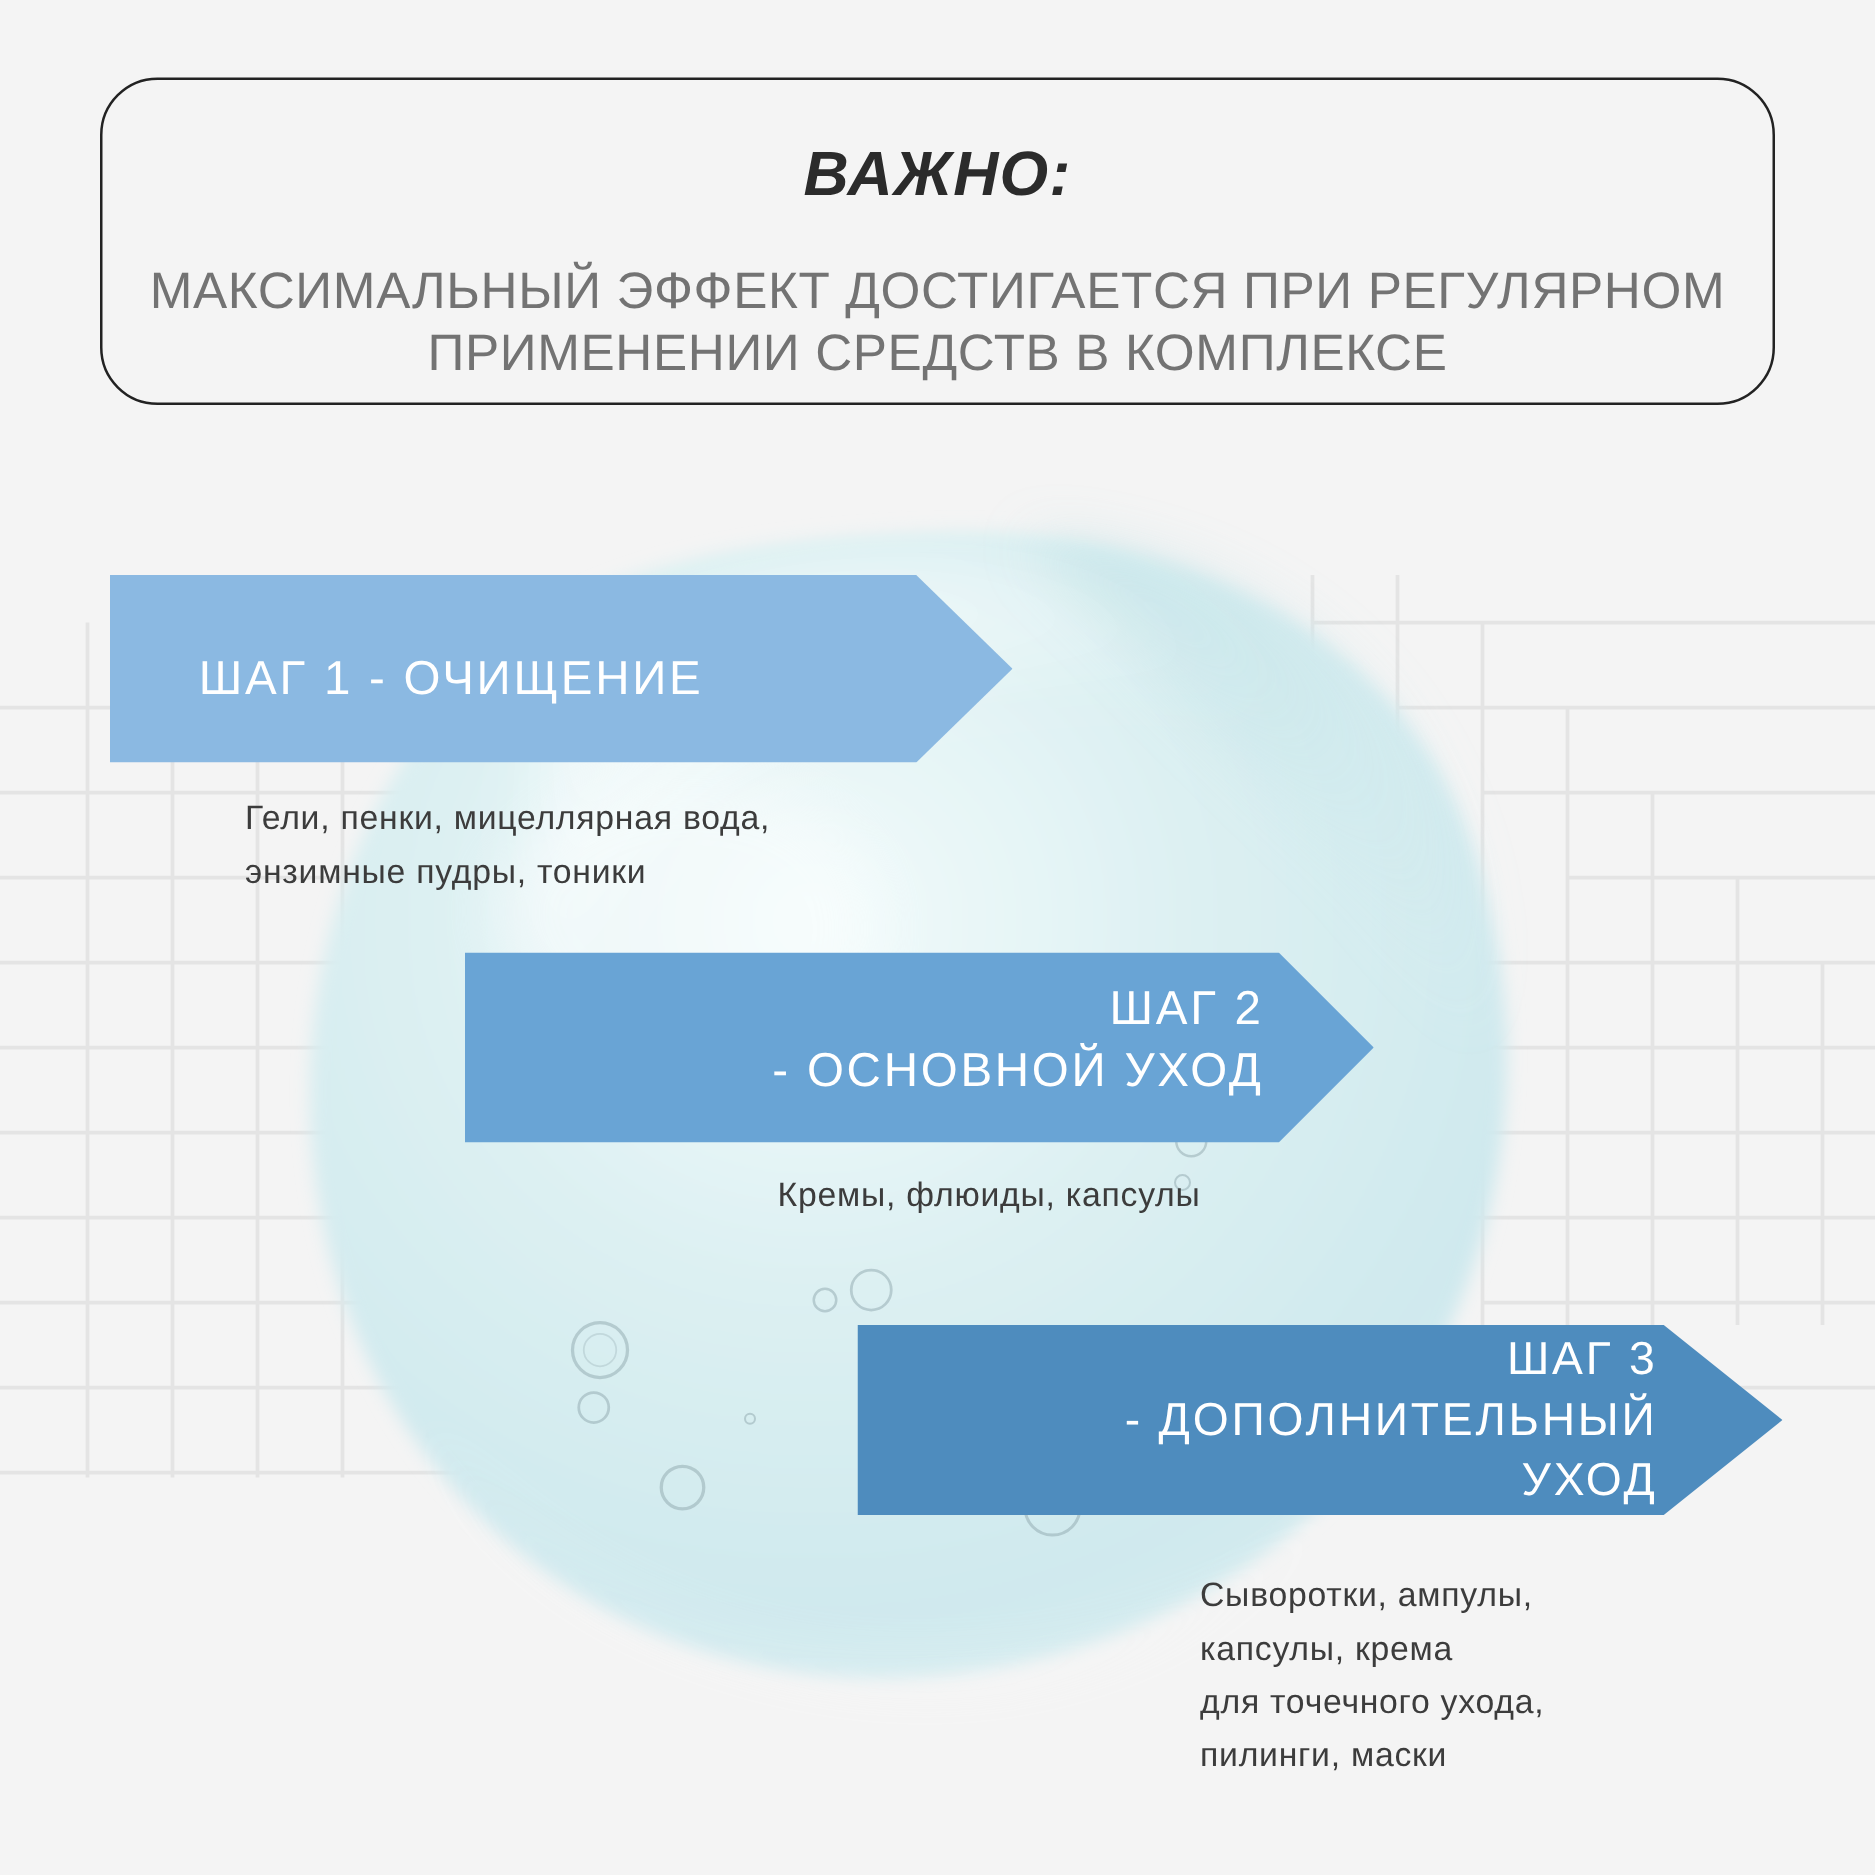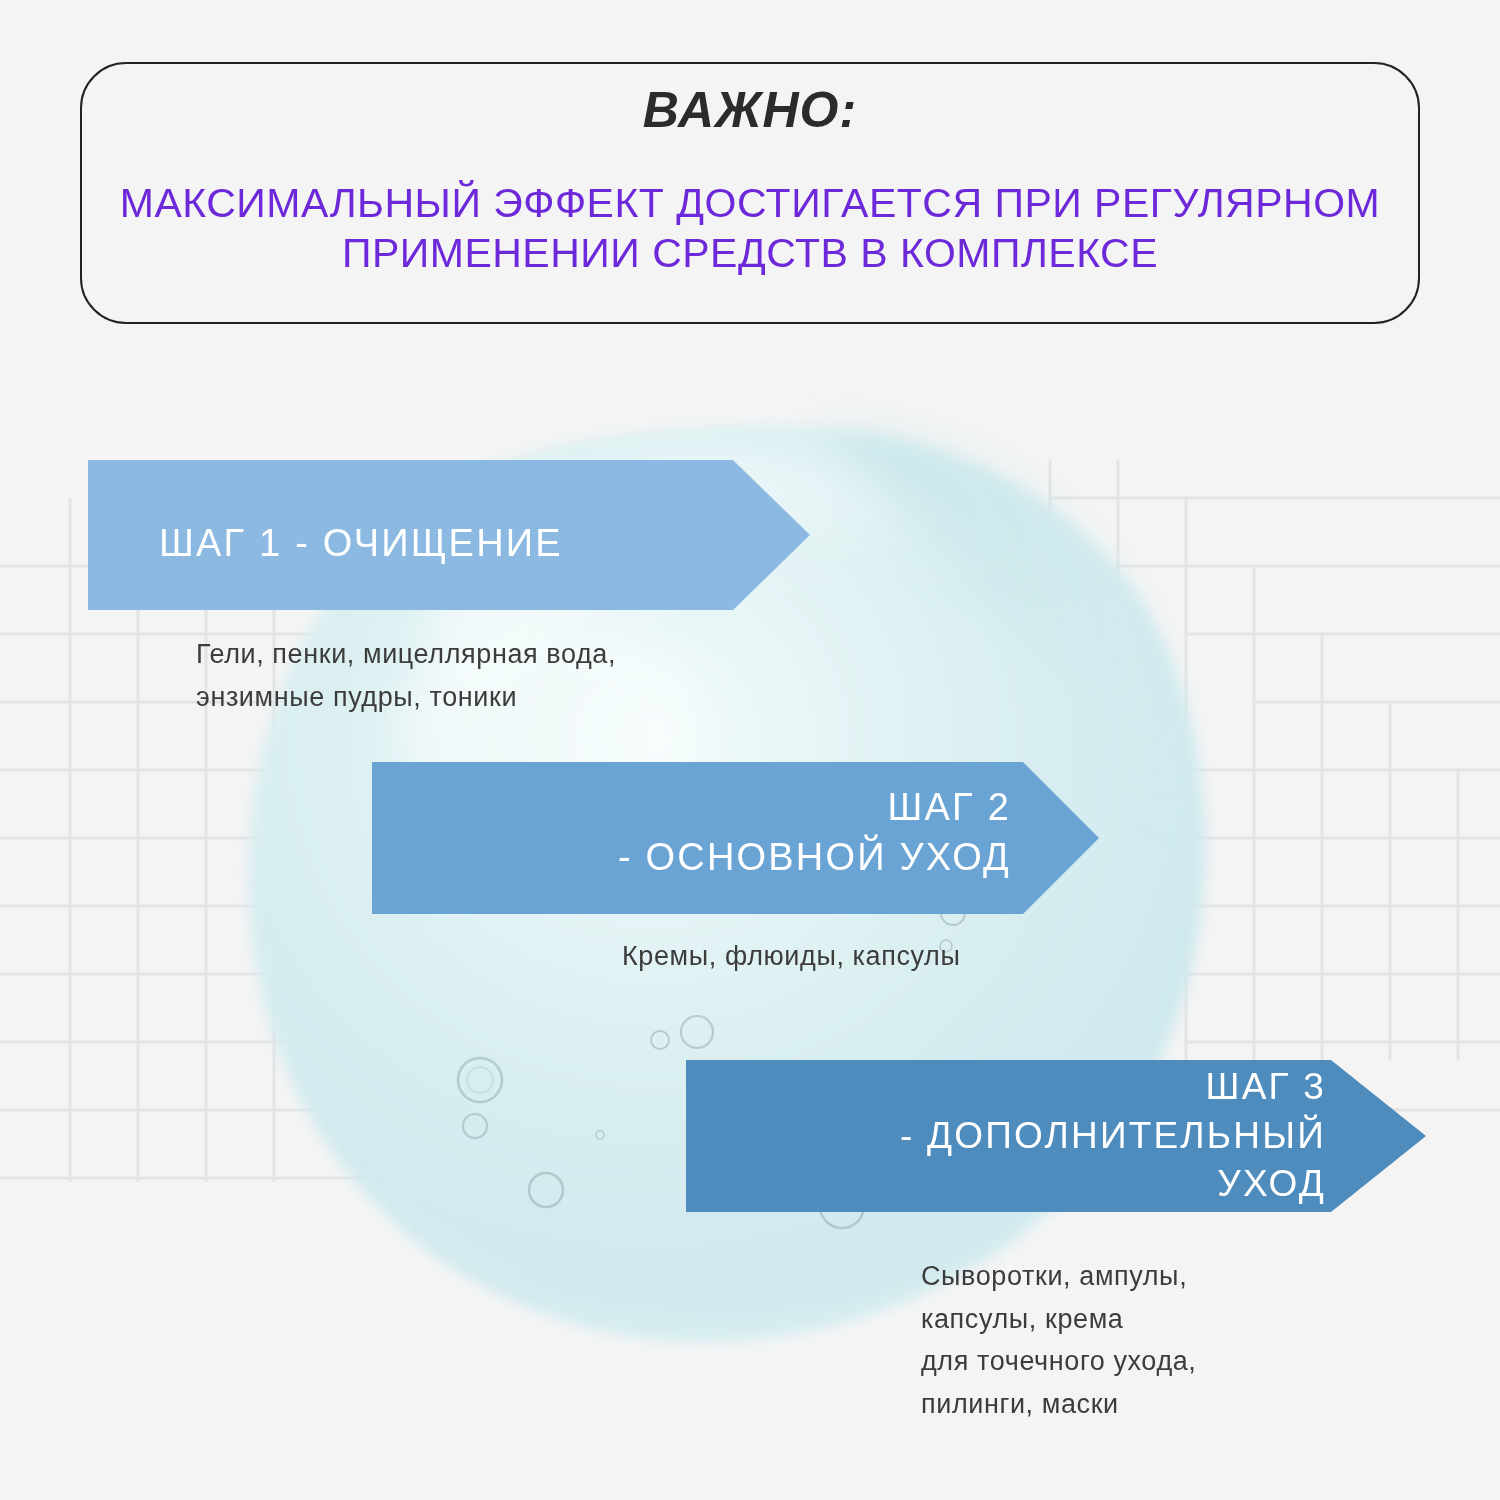--- a/index.html
+++ b/index.html
@@ -42,38 +42,38 @@
     width: 1340px;
     height: 262px;
     box-sizing: border-box;
     border: 2px solid #222222;
     border-radius: 46px;
     background: transparent;
     display: flex;
     flex-direction: column;
     align-items: center;
     justify-content: flex-start;
-    padding-top: 19px;
+    padding-top: 48px;
   }
 
   .header-title {
     font-size: 50px;
     font-style: italic;
     font-weight: 700;
     color: #2b2b2b;
     letter-spacing: 1px;
     line-height: 1.1;
     text-align: center;
   }
 
   .header-sub {
     margin-top: 40px;
     font-size: 41px;
     font-weight: 400;
-    color: #6d28d9;
+    color: #737373;
     letter-spacing: 0.5px;
     line-height: 1.22;
     text-align: center;
     width: 1280px;
   }
 
   
   .step-arrow {
     position: absolute;
     display: flex;
@@ -139,21 +139,21 @@
     position: absolute;
     color: #3c3c3c;
     font-size: 27px;
     line-height: 1.58;
     letter-spacing: 0.6px;
     white-space: pre-line;
   }
 
   #desc-1 { left: 168px; top: 633px; margin-left: 28px; }
   #desc-2 { left: 622px; top: 935px; }
-  #desc-3 { left: 921px; top: 1255px; }
+  #desc-3 { left: 960px; top: 1255px; }
 
 </style>
 </head>
 <body>
 
 <div id="page">
 
   <div class="bg-layer">
     <svg class="grid-svg" viewBox="0 0 1500 1500" xmlns="http://www.w3.org/2000/svg">
       <g stroke="#e4e4e4" stroke-width="3" fill="none">

